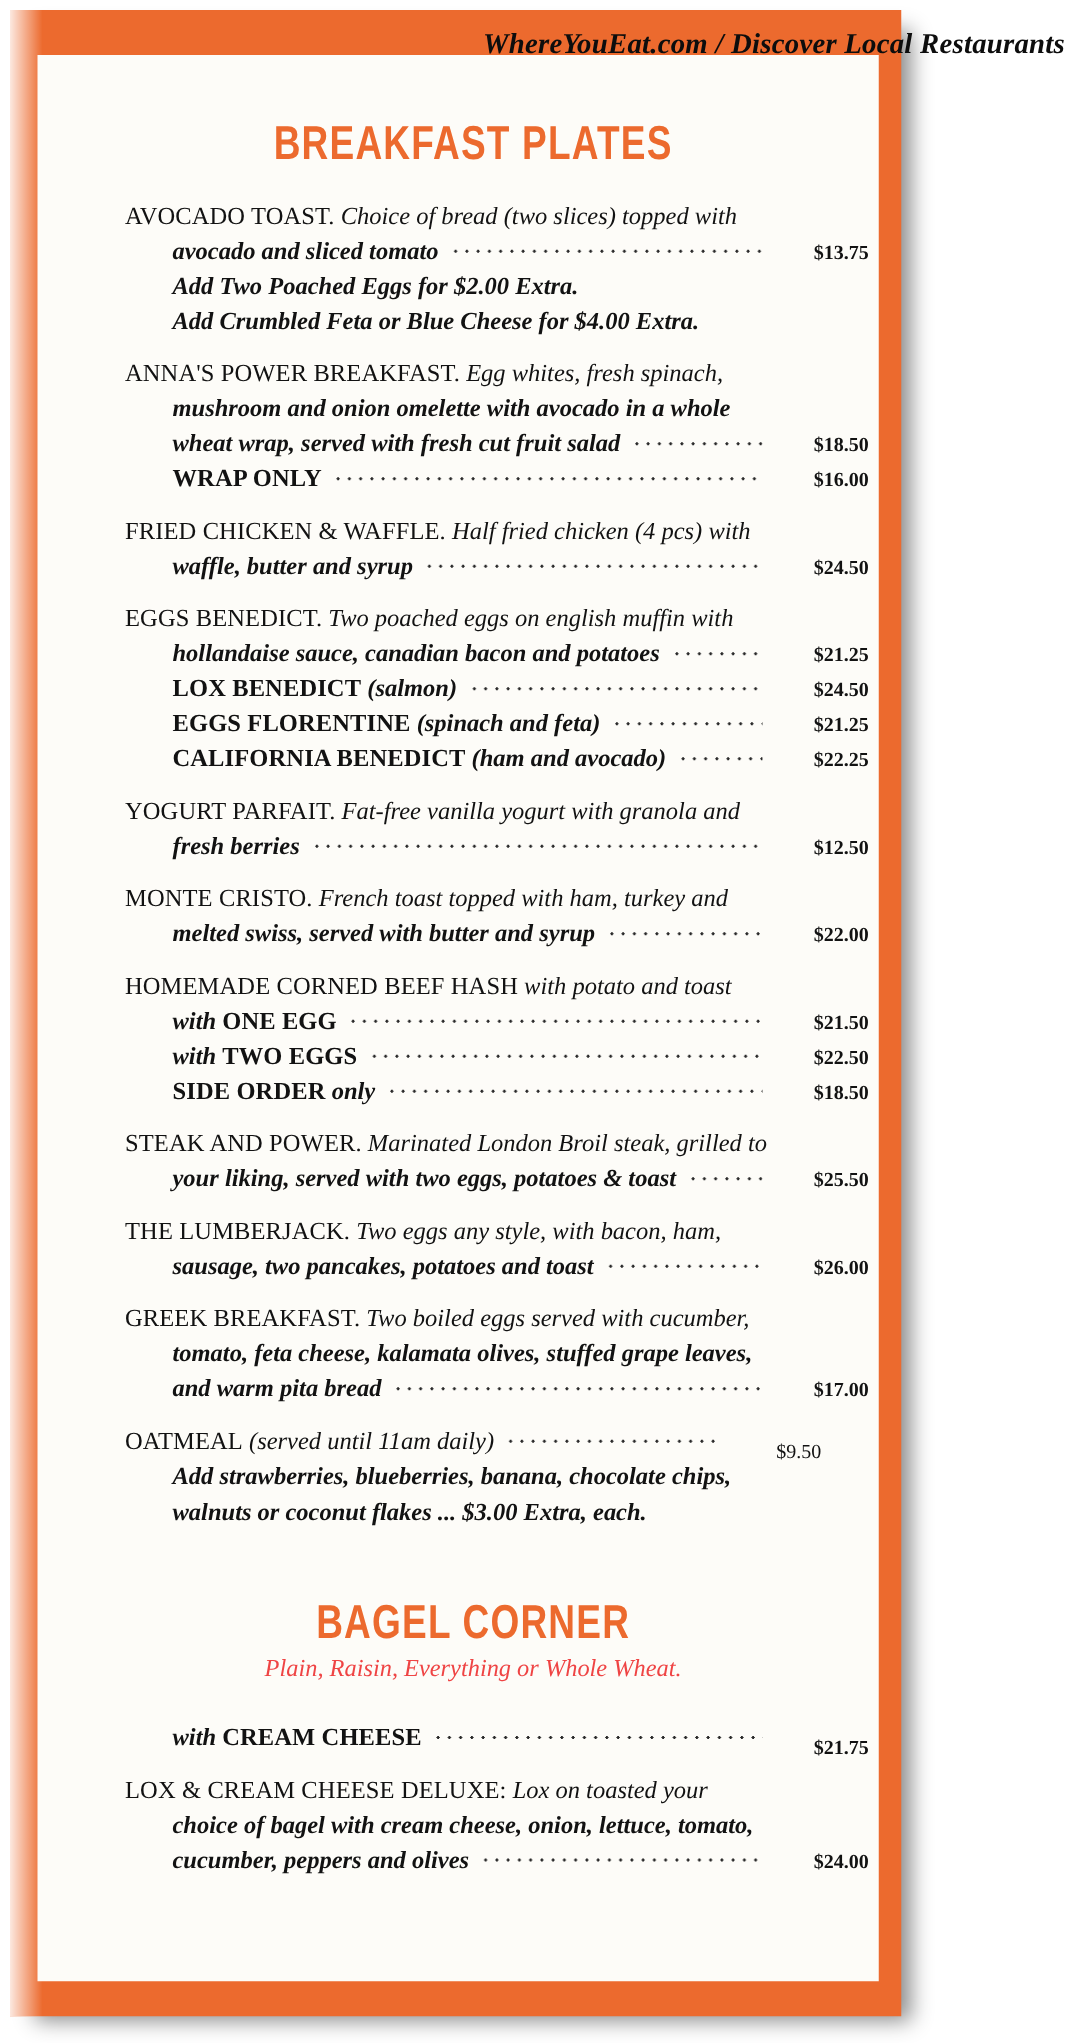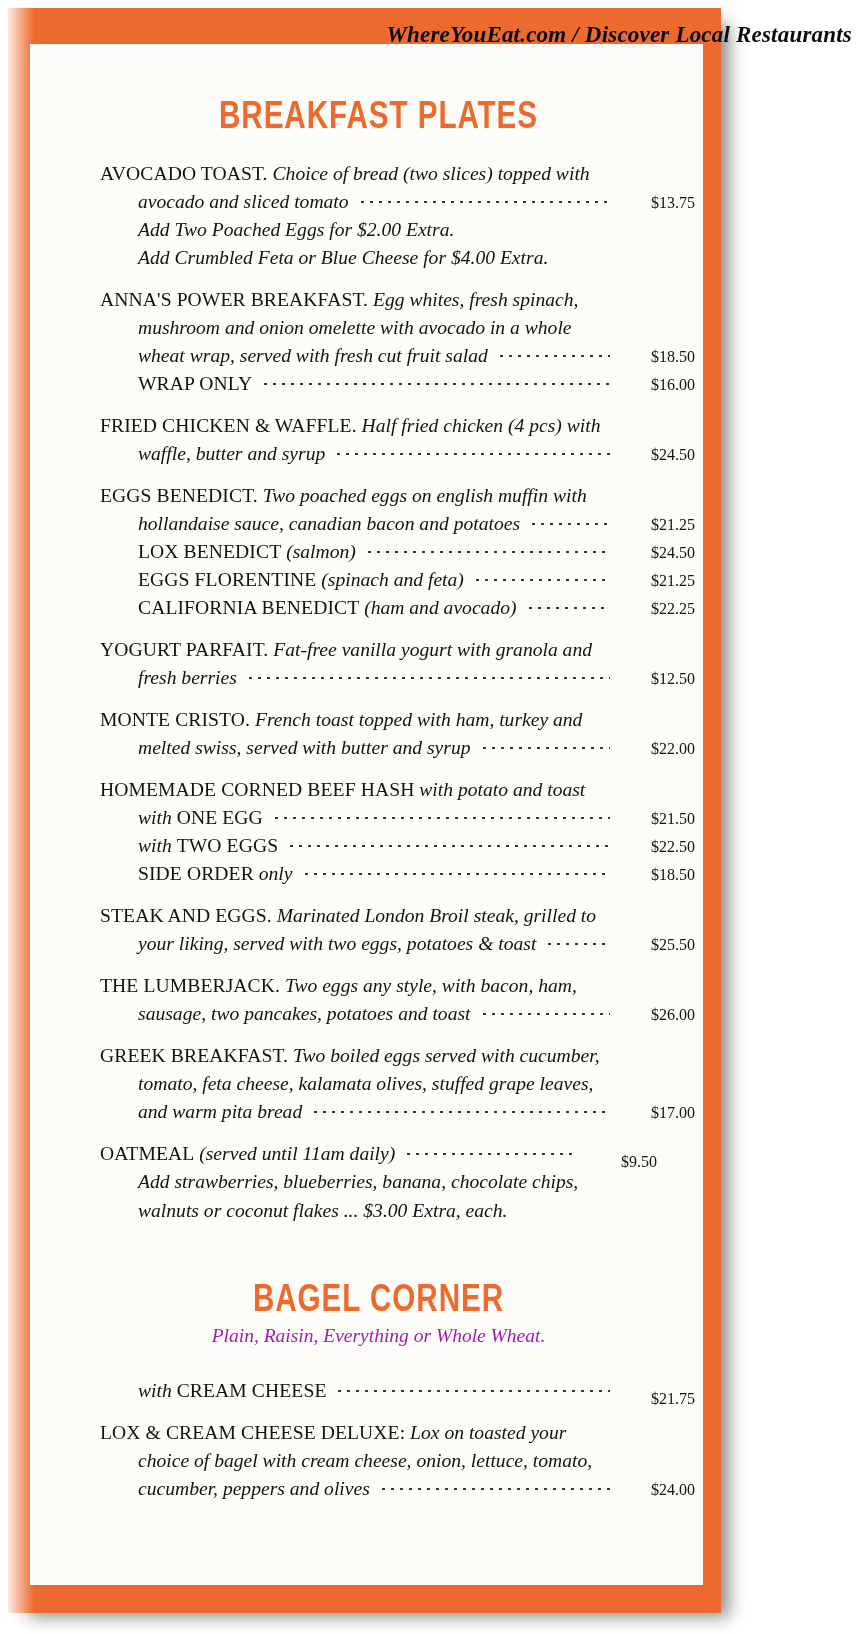--- a/index.html
+++ b/index.html
@@ -91,37 +91,37 @@
     line-height: 1;
   }
   .section-title.second {
     margin-top: 54px;
     margin-bottom: 8px;
   }
   .section-sub {
     text-align: center;
     font-style: italic;
     font-size: 19.5px;
-    color: #a21caf;
+    color: #ef4444;
     margin: 0 0 30px 0;
   }
 
   
   .entry { margin-bottom: 14px; }
 
   .line {
     position: relative;
     font-size: 19.6px;
     line-height: 1.43;
     color: #121212;
     display: flex;
     align-items: baseline;
     width: 100%;
   }
-  .line.indent { padding-left: 38px; }
+  .line.indent { padding-left: 38px; font-weight: bold; }
 
   .txt { white-space: pre-wrap; }
   .name {
     font-style: normal;
     letter-spacing: 0.1px;
     text-align: center;
   }
   .desc { font-style: italic; }
 
   .leader {
@@ -274,21 +274,21 @@
             </div>
             <div class="line indent">
               <span class="txt name">SIDE ORDER</span>
               <span class="txt desc"> only</span>
               <span class="leader"></span>
               <span class="price">$18.50</span>
             </div>
           </div>
           <div class="entry">
             <div class="line plain">
-              <span class="txt name">STEAK AND EGGS.</span>
+              <span class="txt name">STEAK AND POWER.</span>
               <span class="txt desc"> Marinated London Broil steak, grilled to</span>
             </div>
             <div class="line indent">
               <span class="txt desc">your liking, served with two eggs, potatoes &amp; toast</span>
               <span class="leader"></span>
               <span class="price">$25.50</span>
             </div>
           </div>
           <div class="entry">
             <div class="line plain">

